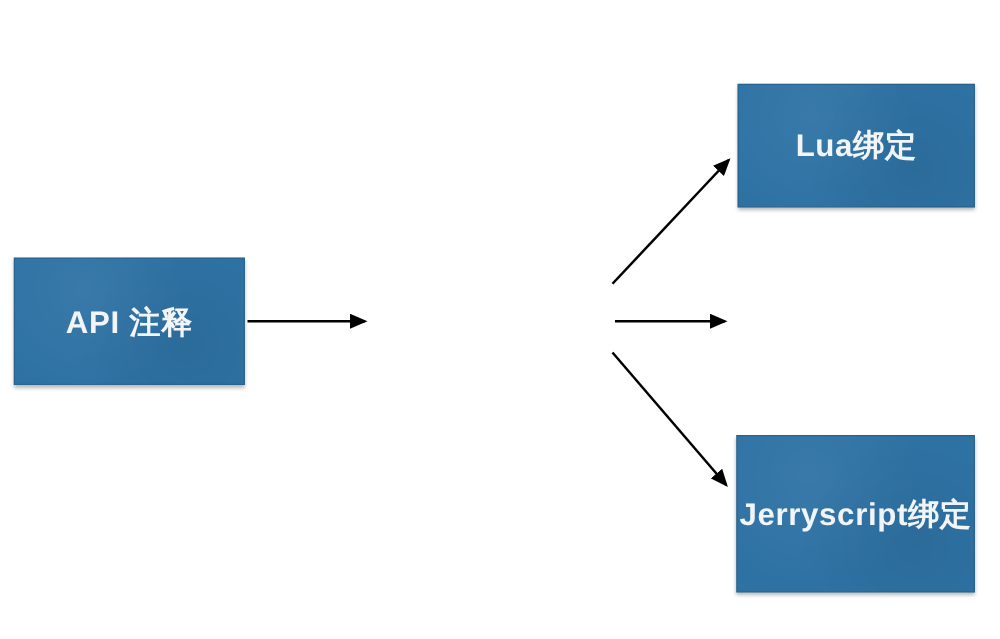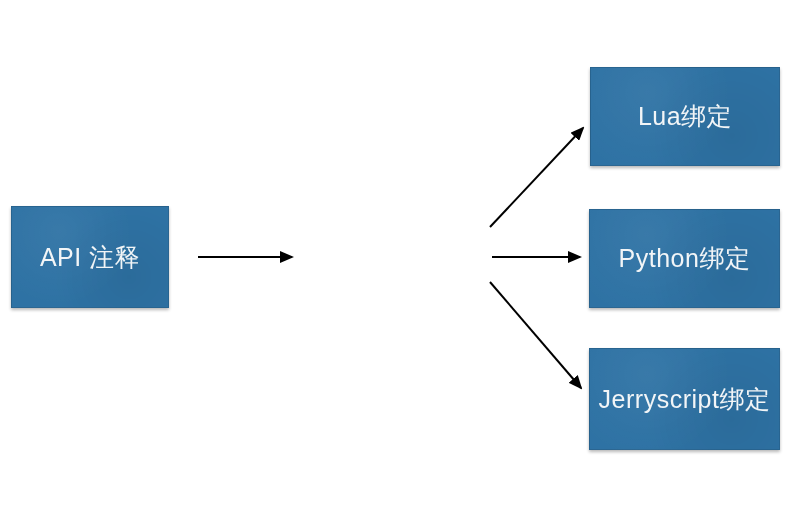--- a/index.html
+++ b/index.html
@@ -28,30 +28,30 @@
     justify-content: center;
     background: var(--node-fill);
     
     background-image:
       radial-gradient(circle at 30% 25%, rgba(255,255,255,0.05), rgba(255,255,255,0) 55%),
       radial-gradient(circle at 75% 70%, rgba(0,0,0,0.06), rgba(0,0,0,0) 55%);
     border: 1px solid rgba(0,0,0,0.12);
     box-shadow: 0 2px 3px rgba(0,0,0,0.28);
     color: var(--node-text);
     font-size: 25px;
-    font-weight: 400;
+    font-weight: 700;
     letter-spacing: 0.5px;
     text-align: center;
     white-space: nowrap;
   }
-  .node-api        { left: 11px;  top: 206px; width: 158px; height: 102px; align-items: center; }
+  .node-api        { left: 11px;  top: 206px; width: 185px; height: 102px; align-items: center; }
   .node-idl        { left: 302px; top: 207px; width: 188px; height: 100px; }
   .node-lua        { left: 590px; top: 67px;  width: 190px; height: 99px;  }
   .node-python     { left: 589px; top: 209px; width: 191px; height: 99px;  }
-  .node-jerry      { left: 589px; top: 348px; width: 191px; height: 102px; }
+  .node-jerry      { left: 589px; top: 348px; width: 191px; height: 126px; }
   .edges {
     position: absolute;
     left: 0; top: 0;
     width: 800px; height: 511px;
     pointer-events: none;
   }
   .edge {
     stroke: var(--arrow);
     stroke-width: 2;
     fill: none;
@@ -77,21 +77,18 @@
 
   <div class="node node-api">
     <span>API 注释</span>
   </div>
 
 
   <div class="node node-lua">
     <span>Lua绑定</span>
   </div>
 
-  <div class="node node-python">
-    <span>Python绑定</span>
-  </div>
 
   <div class="node node-jerry">
     <span>Jerryscript绑定</span>
   </div>
 
 </div>
 
 </body></html>

